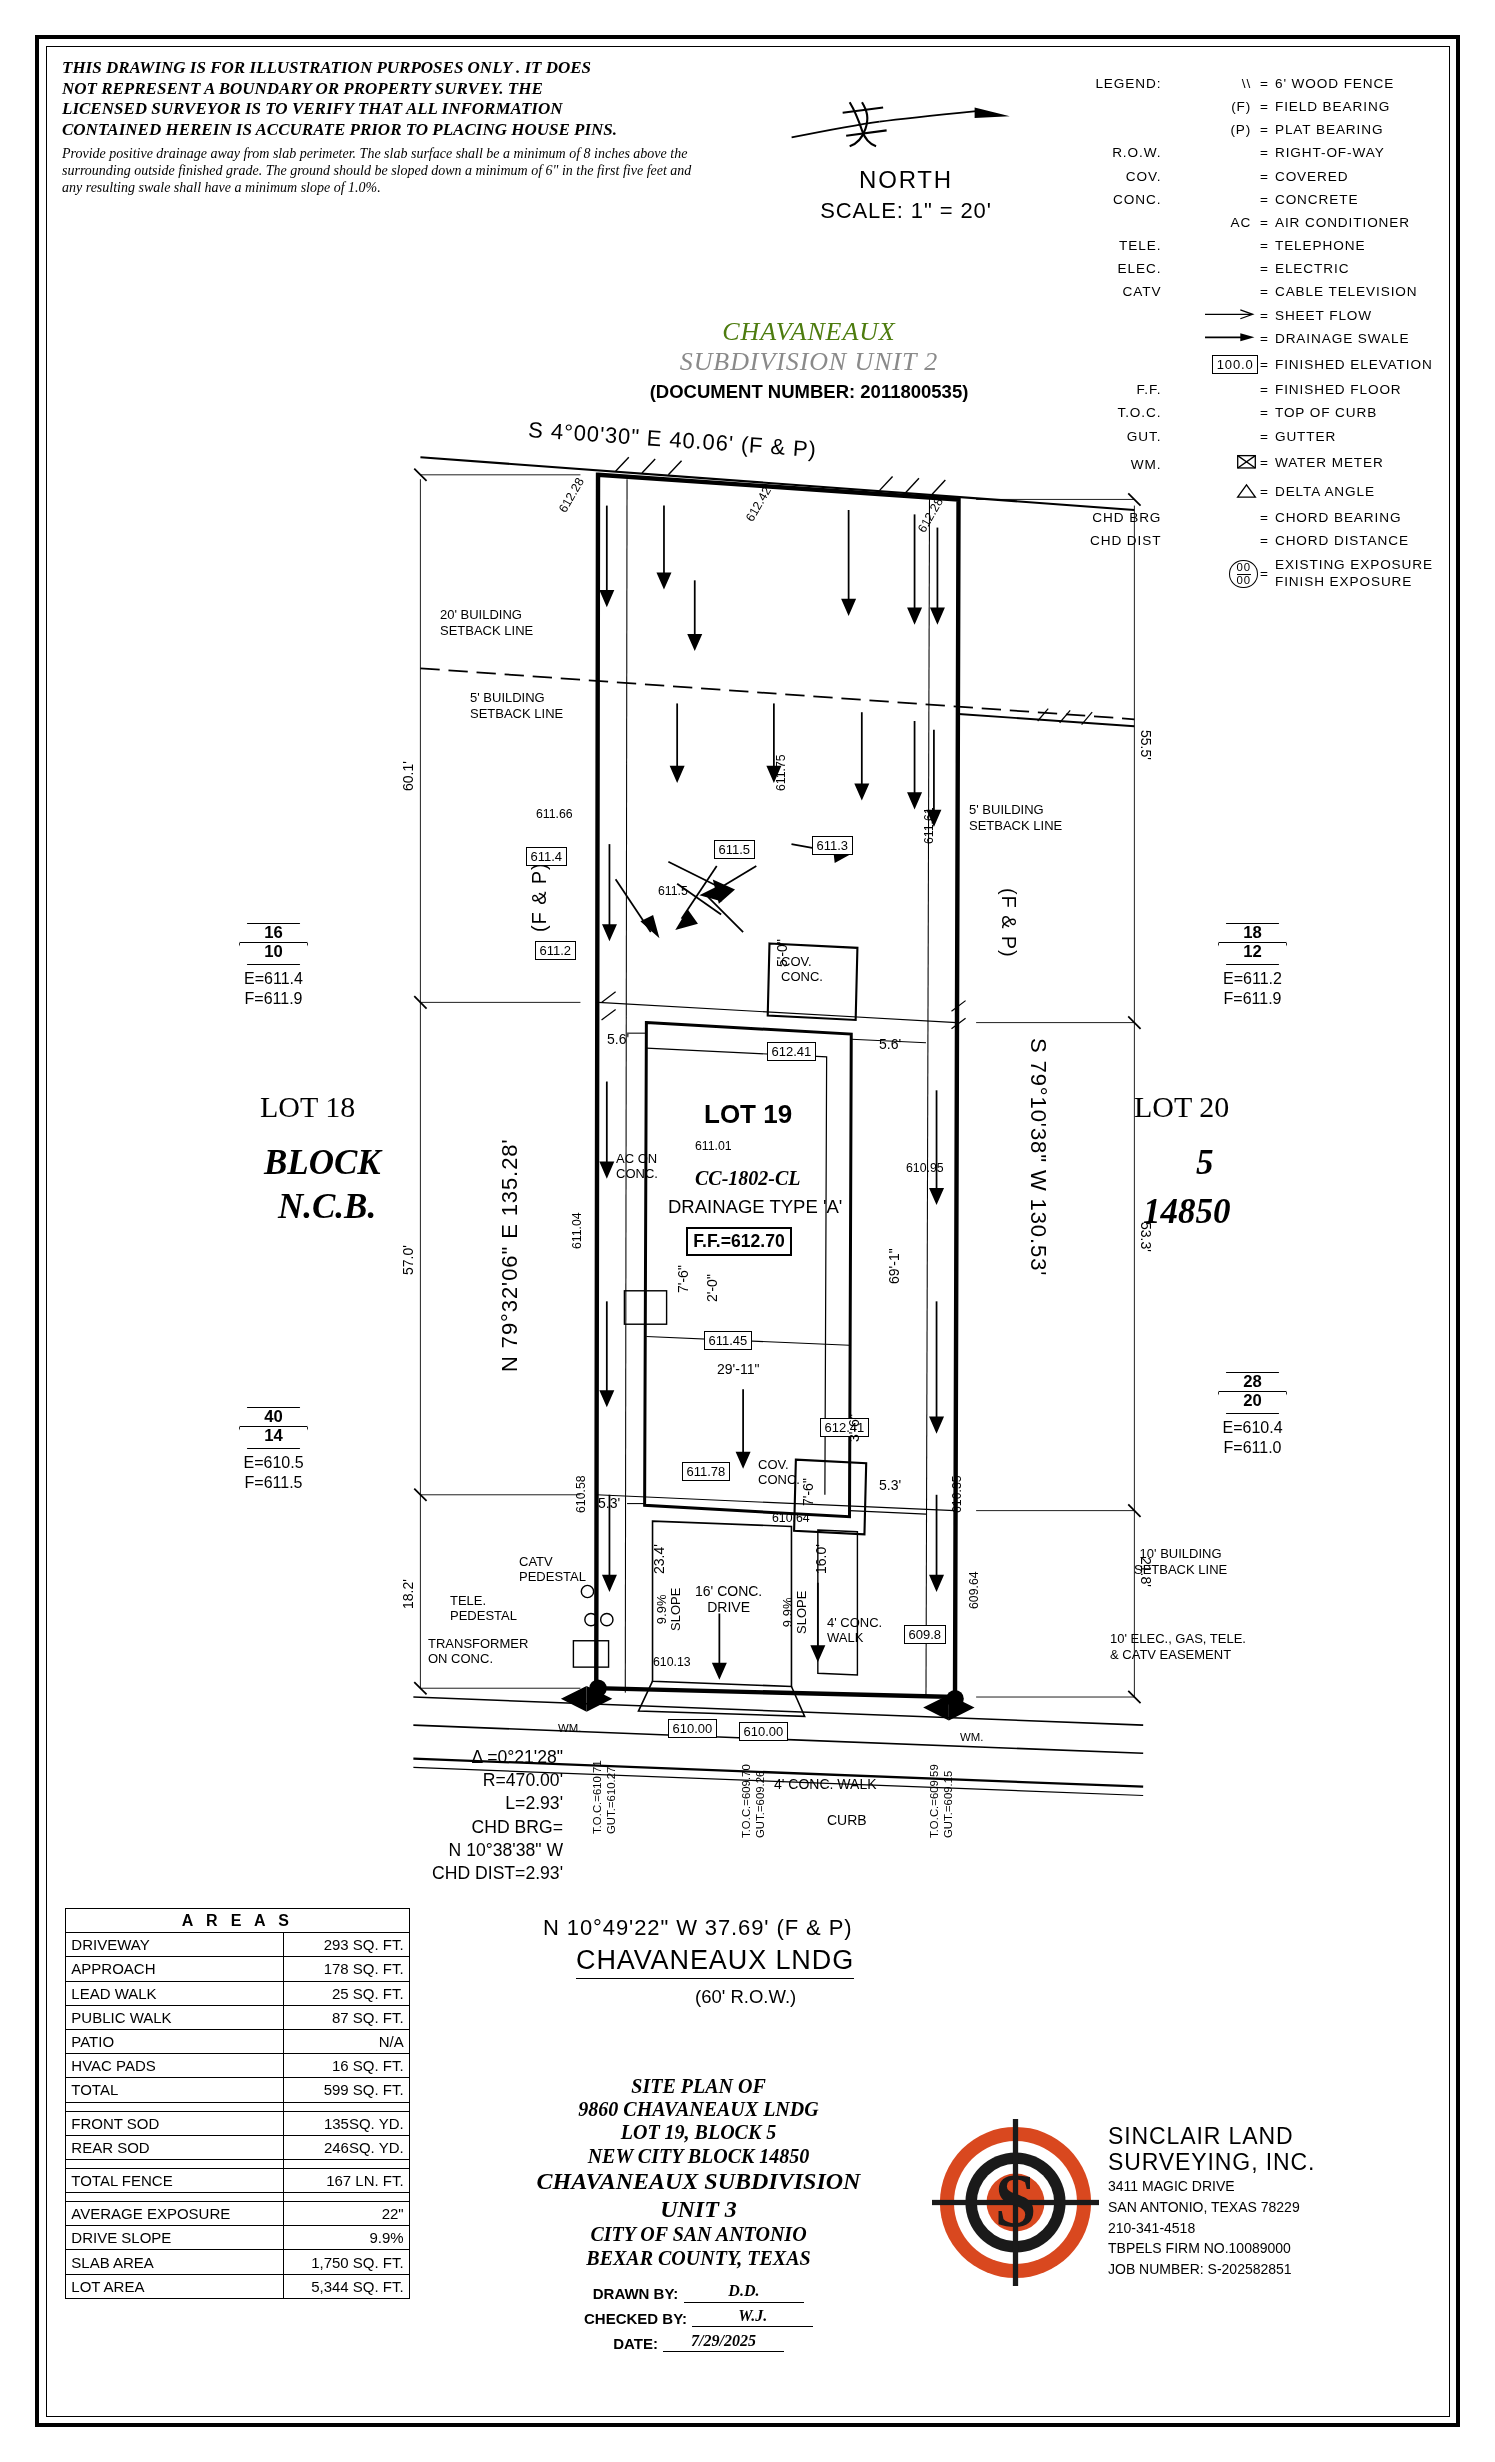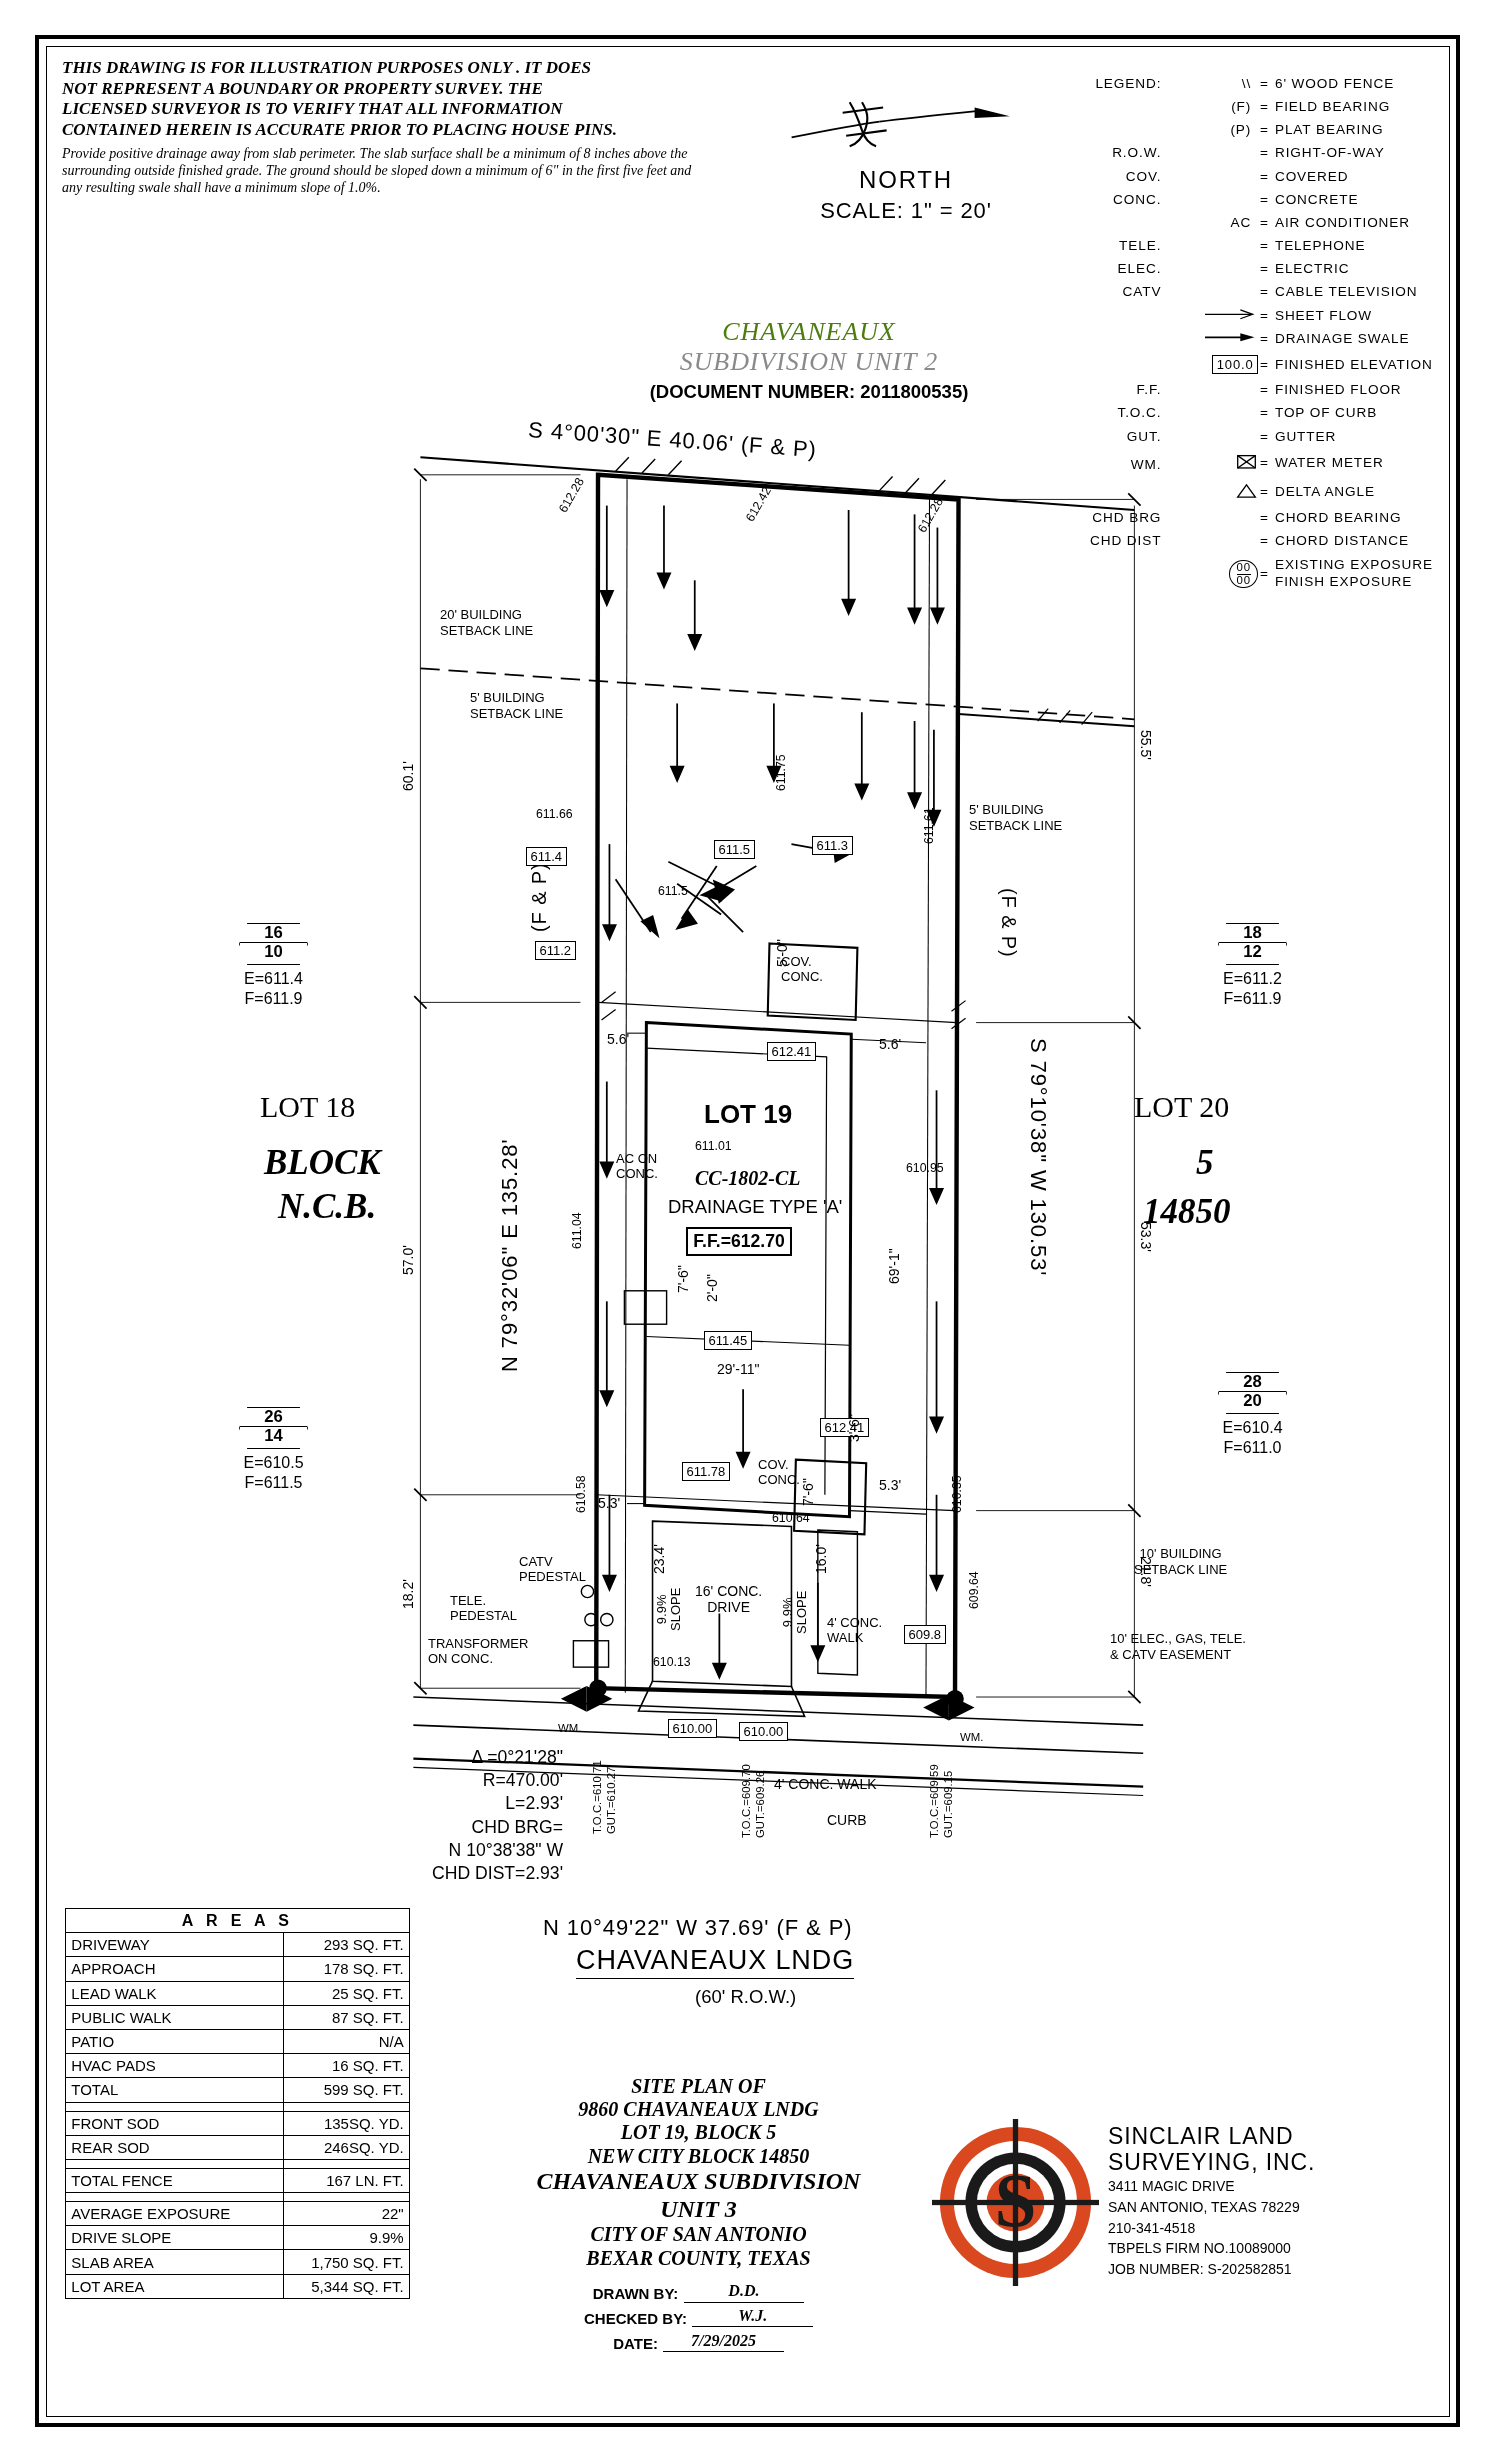--- a/index.html
+++ b/index.html
@@ -462,21 +462,21 @@
   </div>
   <div class="abs" style="left:1218px;top:923px;">
     <div class="hex">
         <div class="top">18</div>
         <div>12</div>
       </div>
     <div class="hexlbl"><span>E=611.2</span><br><span>F=611.9</span></div>
   </div>
   <div class="abs" style="left:239px;top:1407px;">
     <div class="hex">
-        <div class="top">26</div>
+        <div class="top">40</div>
         <div>14</div>
       </div>
     <div class="hexlbl"><span>E=610.5</span><br><span>F=611.5</span></div>
   </div>
   <div class="abs" style="left:1218px;top:1372px;">
     <div class="hex">
         <div class="top">28</div>
         <div>20</div>
       </div>
     <div class="hexlbl"><span>E=610.4</span><br><span>F=611.0</span></div>

